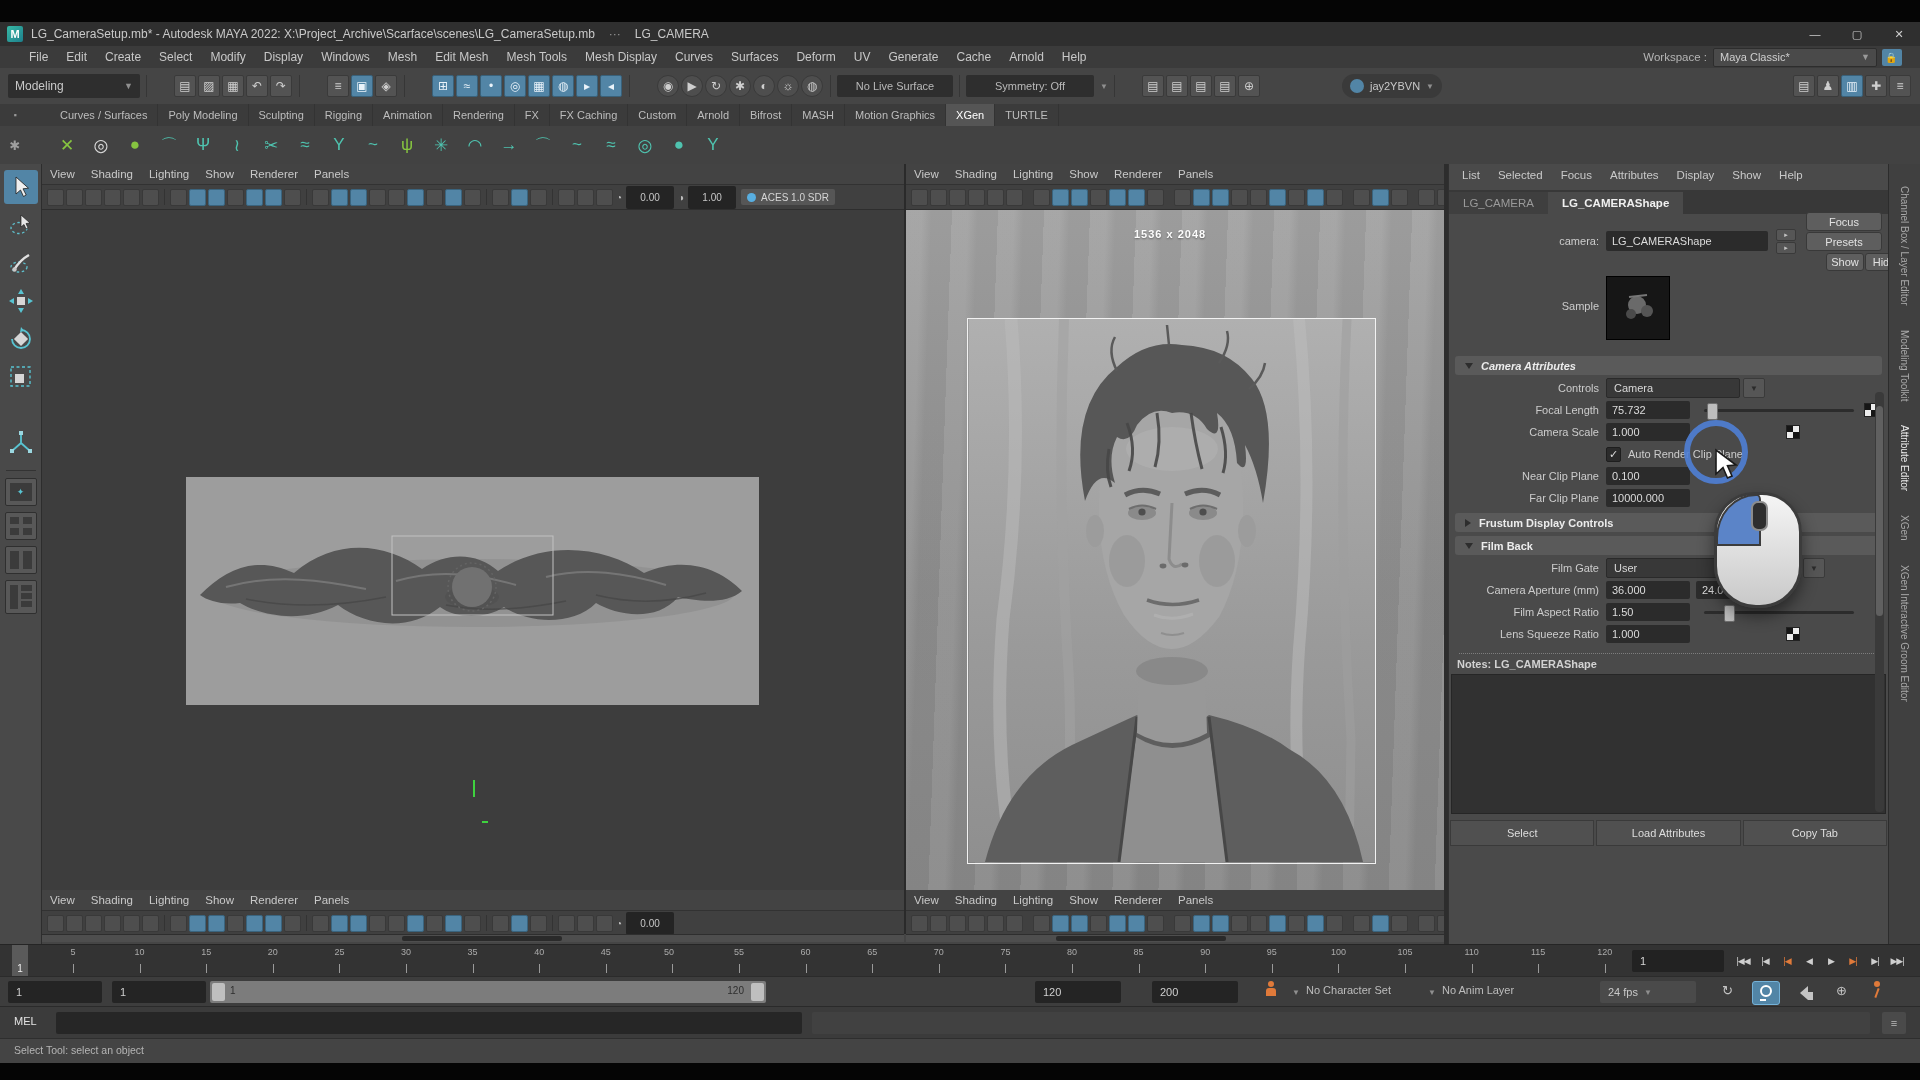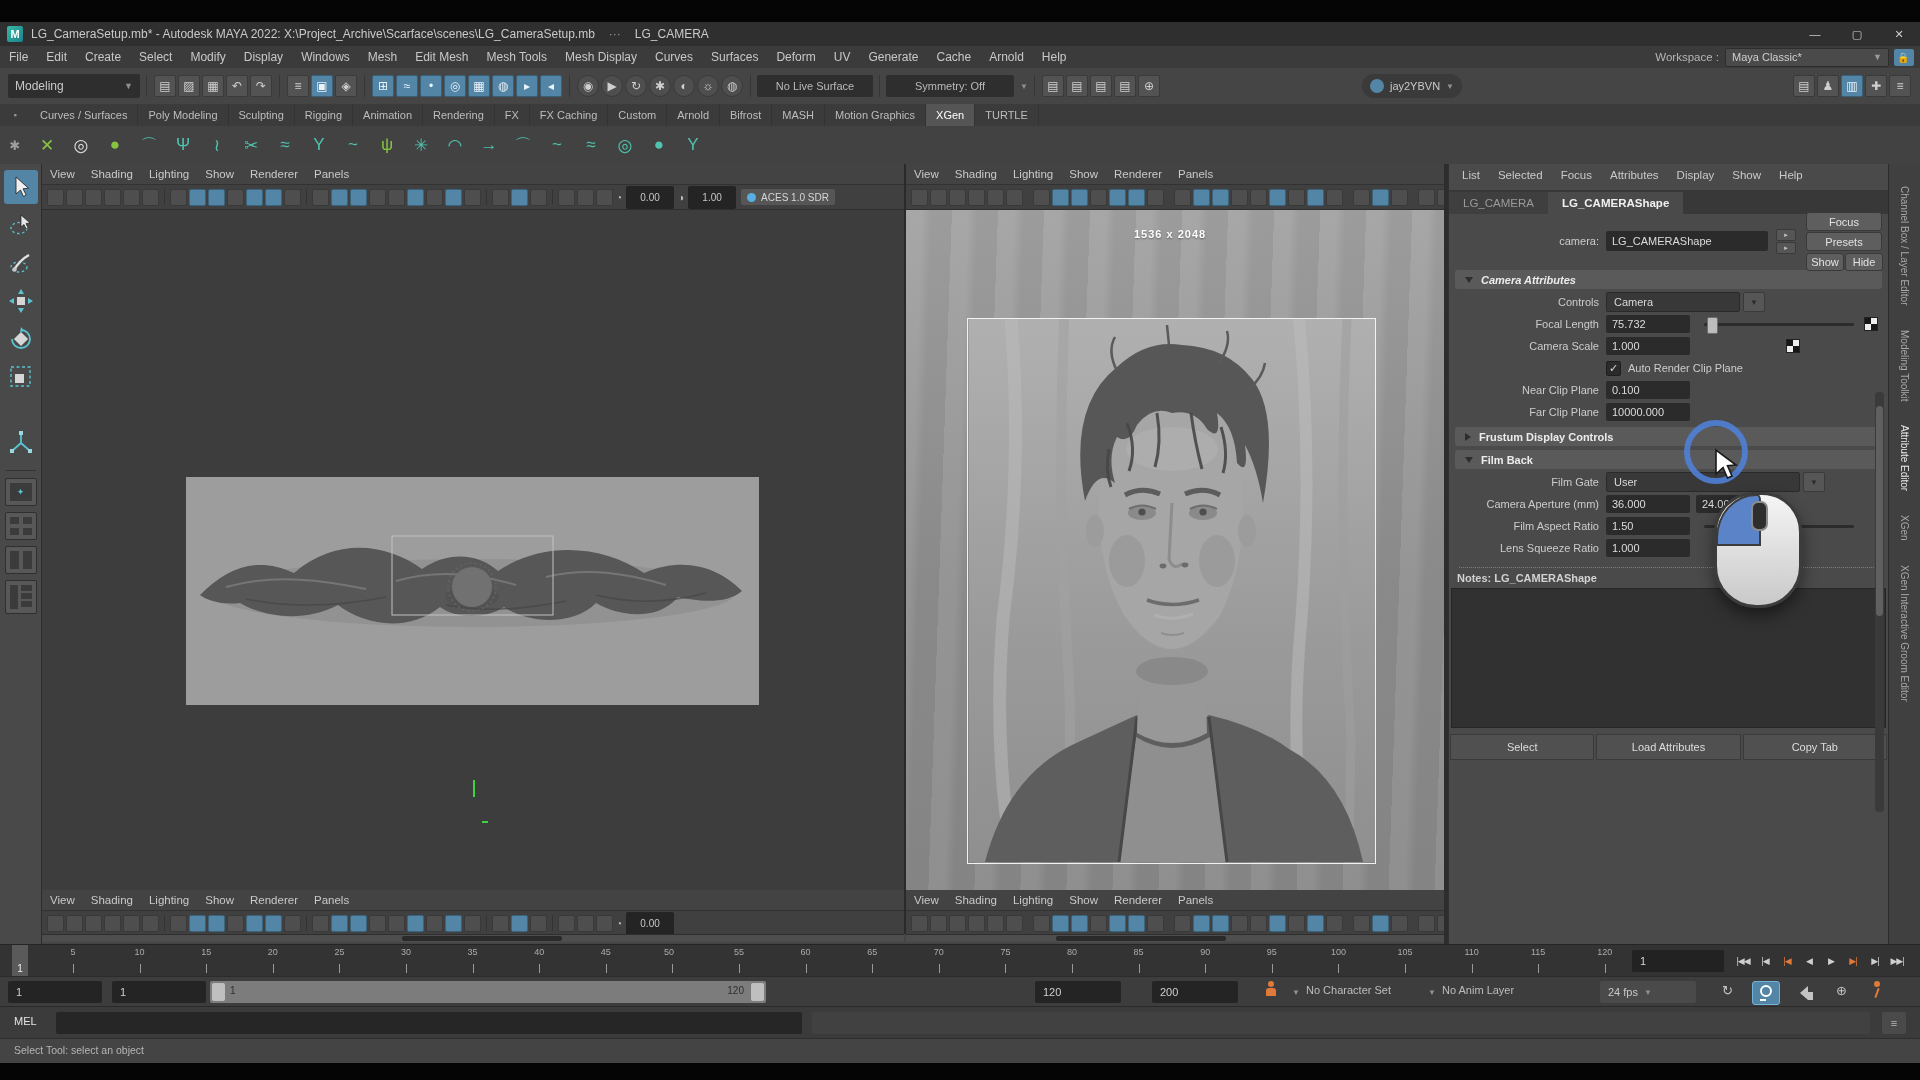--- a/index.html
+++ b/index.html
@@ -1,38 +1,38 @@
 <!DOCTYPE html>
 <html><head>
 <meta charset="utf-8">
 <style>
   html,body{margin:0;padding:0;background:#000;}
   body{width:1920px;height:1080px;overflow:hidden;font-family:"Liberation Sans","DejaVu Sans",sans-serif;
        -webkit-font-smoothing:antialiased;}
   #app{position:relative;width:1920px;height:1080px;background:#454545;}
   .abs{position:absolute;}
   .sep{width:1px;height:22px;background:#363636;margin:0 6px;flex:0 0 auto;}
-  .row{display:flex;align-items:flex-start;}
+  .row{display:flex;align-items:flex-start;margin-left:20px;}
 
   
   .lb{left:0;width:1920px;background:#050505;}
 
   
   #titlebar{left:0;top:22px;width:1920px;height:24px;background:#2f2f2f;display:flex;align-items:center;border-bottom:1px solid #242424;}
   #maya-logo{width:16px;height:16px;margin:0 8px 0 7px;border-radius:2px;background:linear-gradient(135deg,#37b9a5,#1d7f8c);color:#fff;font-size:11px;font-weight:bold;display:flex;align-items:center;justify-content:center;}
   #title-text{color:#c9c9c9;font-size:12px;white-space:nowrap;}
   #title-dots{color:#9a9a9a;font-size:12px;margin:0 14px;}
   #title-suffix{color:#c9c9c9;font-size:12px;}
   #win-btns{margin-left:auto;display:flex;}
   .win-btn{width:42px;height:24px;display:flex;align-items:center;justify-content:center;color:#cfcfcf;font-size:11px;}
 
   
   #menubar{left:0;top:46px;width:1920px;height:22px;background:#3b3b3b;display:flex;align-items:center;border-bottom:1px solid #2e2e2e;}
   .menu-item{padding:0 9px;font-size:12px;color:#c8c8c8;line-height:22px;}
-  #workspace-wrap{margin-left:auto;display:flex;align-items:center;margin-right:6px;justify-content:flex-end;}
+  #workspace-wrap{margin-left:auto;display:flex;align-items:center;margin-right:18px;justify-content:flex-end;}
   #workspace-label{color:#b5b5b5;font-size:11.5px;margin-right:6px;}
   #workspace-dd{width:150px;height:17px;background:#4a4a4a;border:1px solid #2d2d2d;border-radius:2px;color:#cfcfcf;font-size:11px;display:flex;align-items:center;padding:0 6px;}
   #workspace-arrow{margin-left:auto;color:#9a9a9a;font-size:9px;}
   #workspace-lock{width:20px;height:17px;background:#5285a6;border-radius:2px;margin-left:5px;color:#e9f2f7;font-size:10px;display:flex;align-items:center;justify-content:center;}
 
   
   #statusline{left:0;top:68px;width:1920px;height:36px;background:#454545;border-bottom:1px solid #303030;display:flex;align-items:center;}
   #mode-dd{width:118px;height:24px;margin-left:8px;background:#2e2e2e;border-radius:2px;color:#c9c9c9;font-size:12px;display:flex;align-items:center;padding:0 7px;}
   #mode-arrow{margin-left:auto;color:#8f8f8f;font-size:9px;}
   .icon{width:20px;height:20px;margin:0 1px;border-radius:2px;background:#535353;border:1px solid #3a3a3a;color:#cfcfcf;font-size:12px;display:flex;align-items:center;justify-content:center;flex:0 0 auto;}
@@ -714,20 +714,31 @@
         <div class="mini-btn">▸</div>
         <div class="mini-btn">▸</div>
       </div>
       <div style="margin-left:10px;">
         <div class="ae-btn" id="focus-btn">Focus</div>
         <div class="ae-btn" id="presets-btn">Presets</div>
         <div class="row">
           <div class="ae-btn" id="show-btn">Show</div>
           <div class="ae-btn" id="hide-btn">Hide</div>
         </div>
+      </div>
+    </div>
+    <div id="sample-row">
+      <div class="ae-label" style="margin-top:24px;">Sample</div>
+      <div id="sample-swatch">
+        <svg width="62" height="62" viewBox="0 0 62 62">
+            <circle cx="30" cy="28" r="9" fill="#6a6a6a"></circle>
+            <circle cx="40" cy="34" r="6" fill="#555"></circle>
+            <circle cx="24" cy="37" r="5" fill="#4a4a4a"></circle>
+            <path d="M22,20 L40,18" stroke="#777" stroke-width="2"></path>
+          </svg>
       </div>
     </div>
 
     <div class="ae-section" style="margin-top:16px;font-style:italic;">
       <span class="tri down"></span>
       <span>Camera Attributes</span>
     </div>
 
     <div class="ae-row">
       <div class="ae-label">Controls</div>

